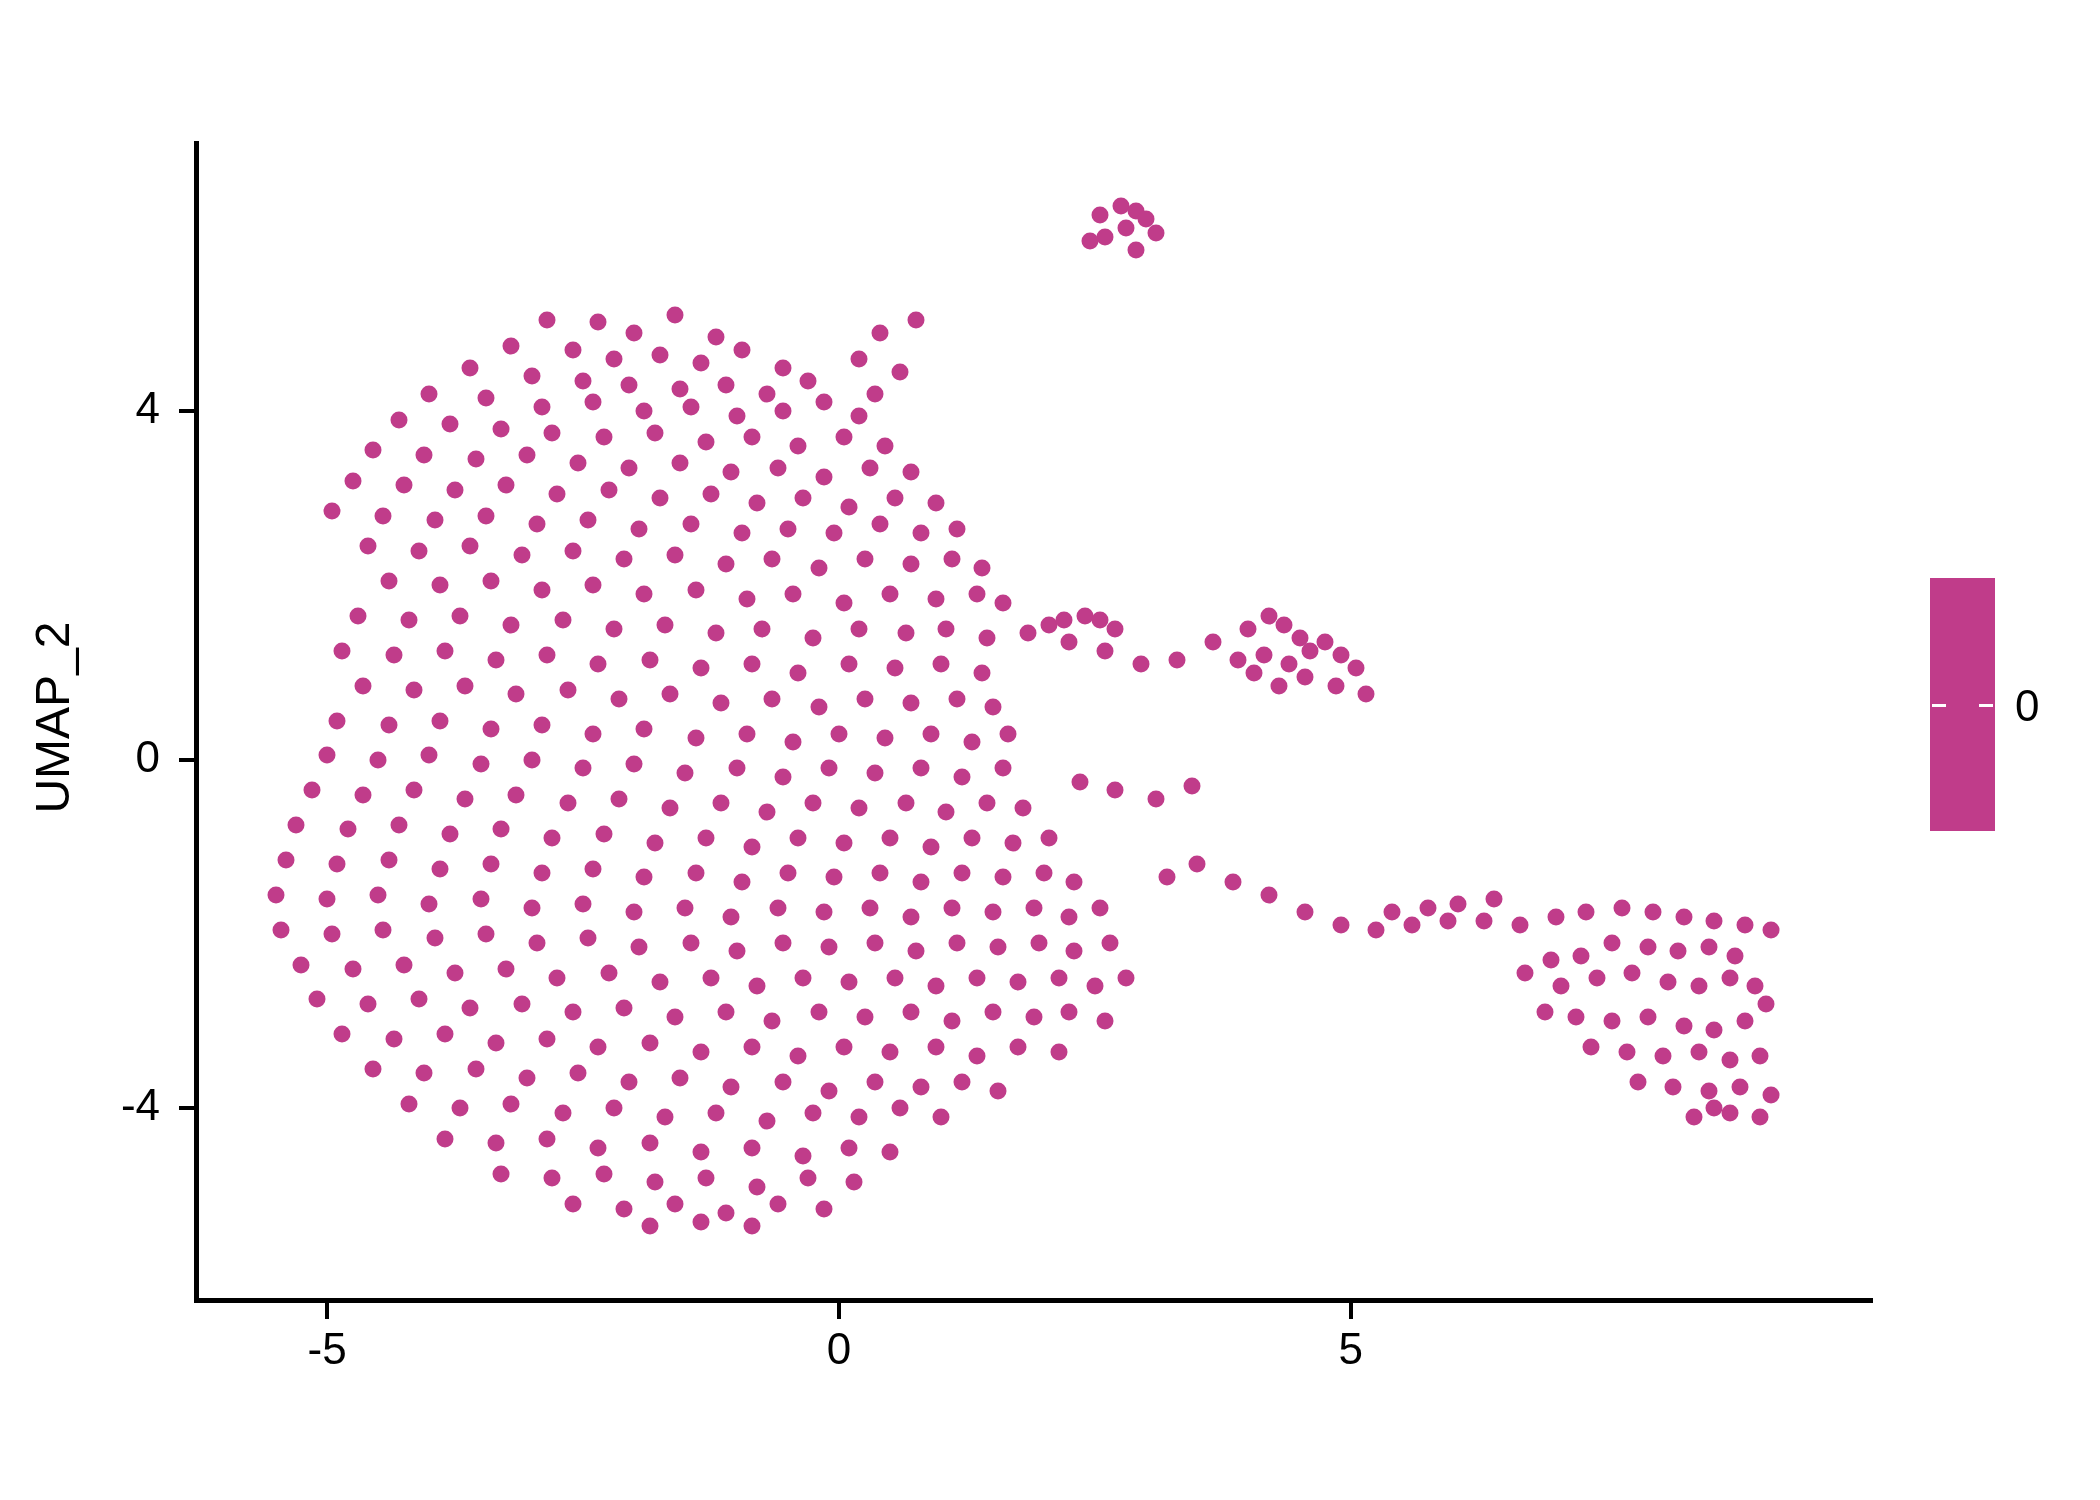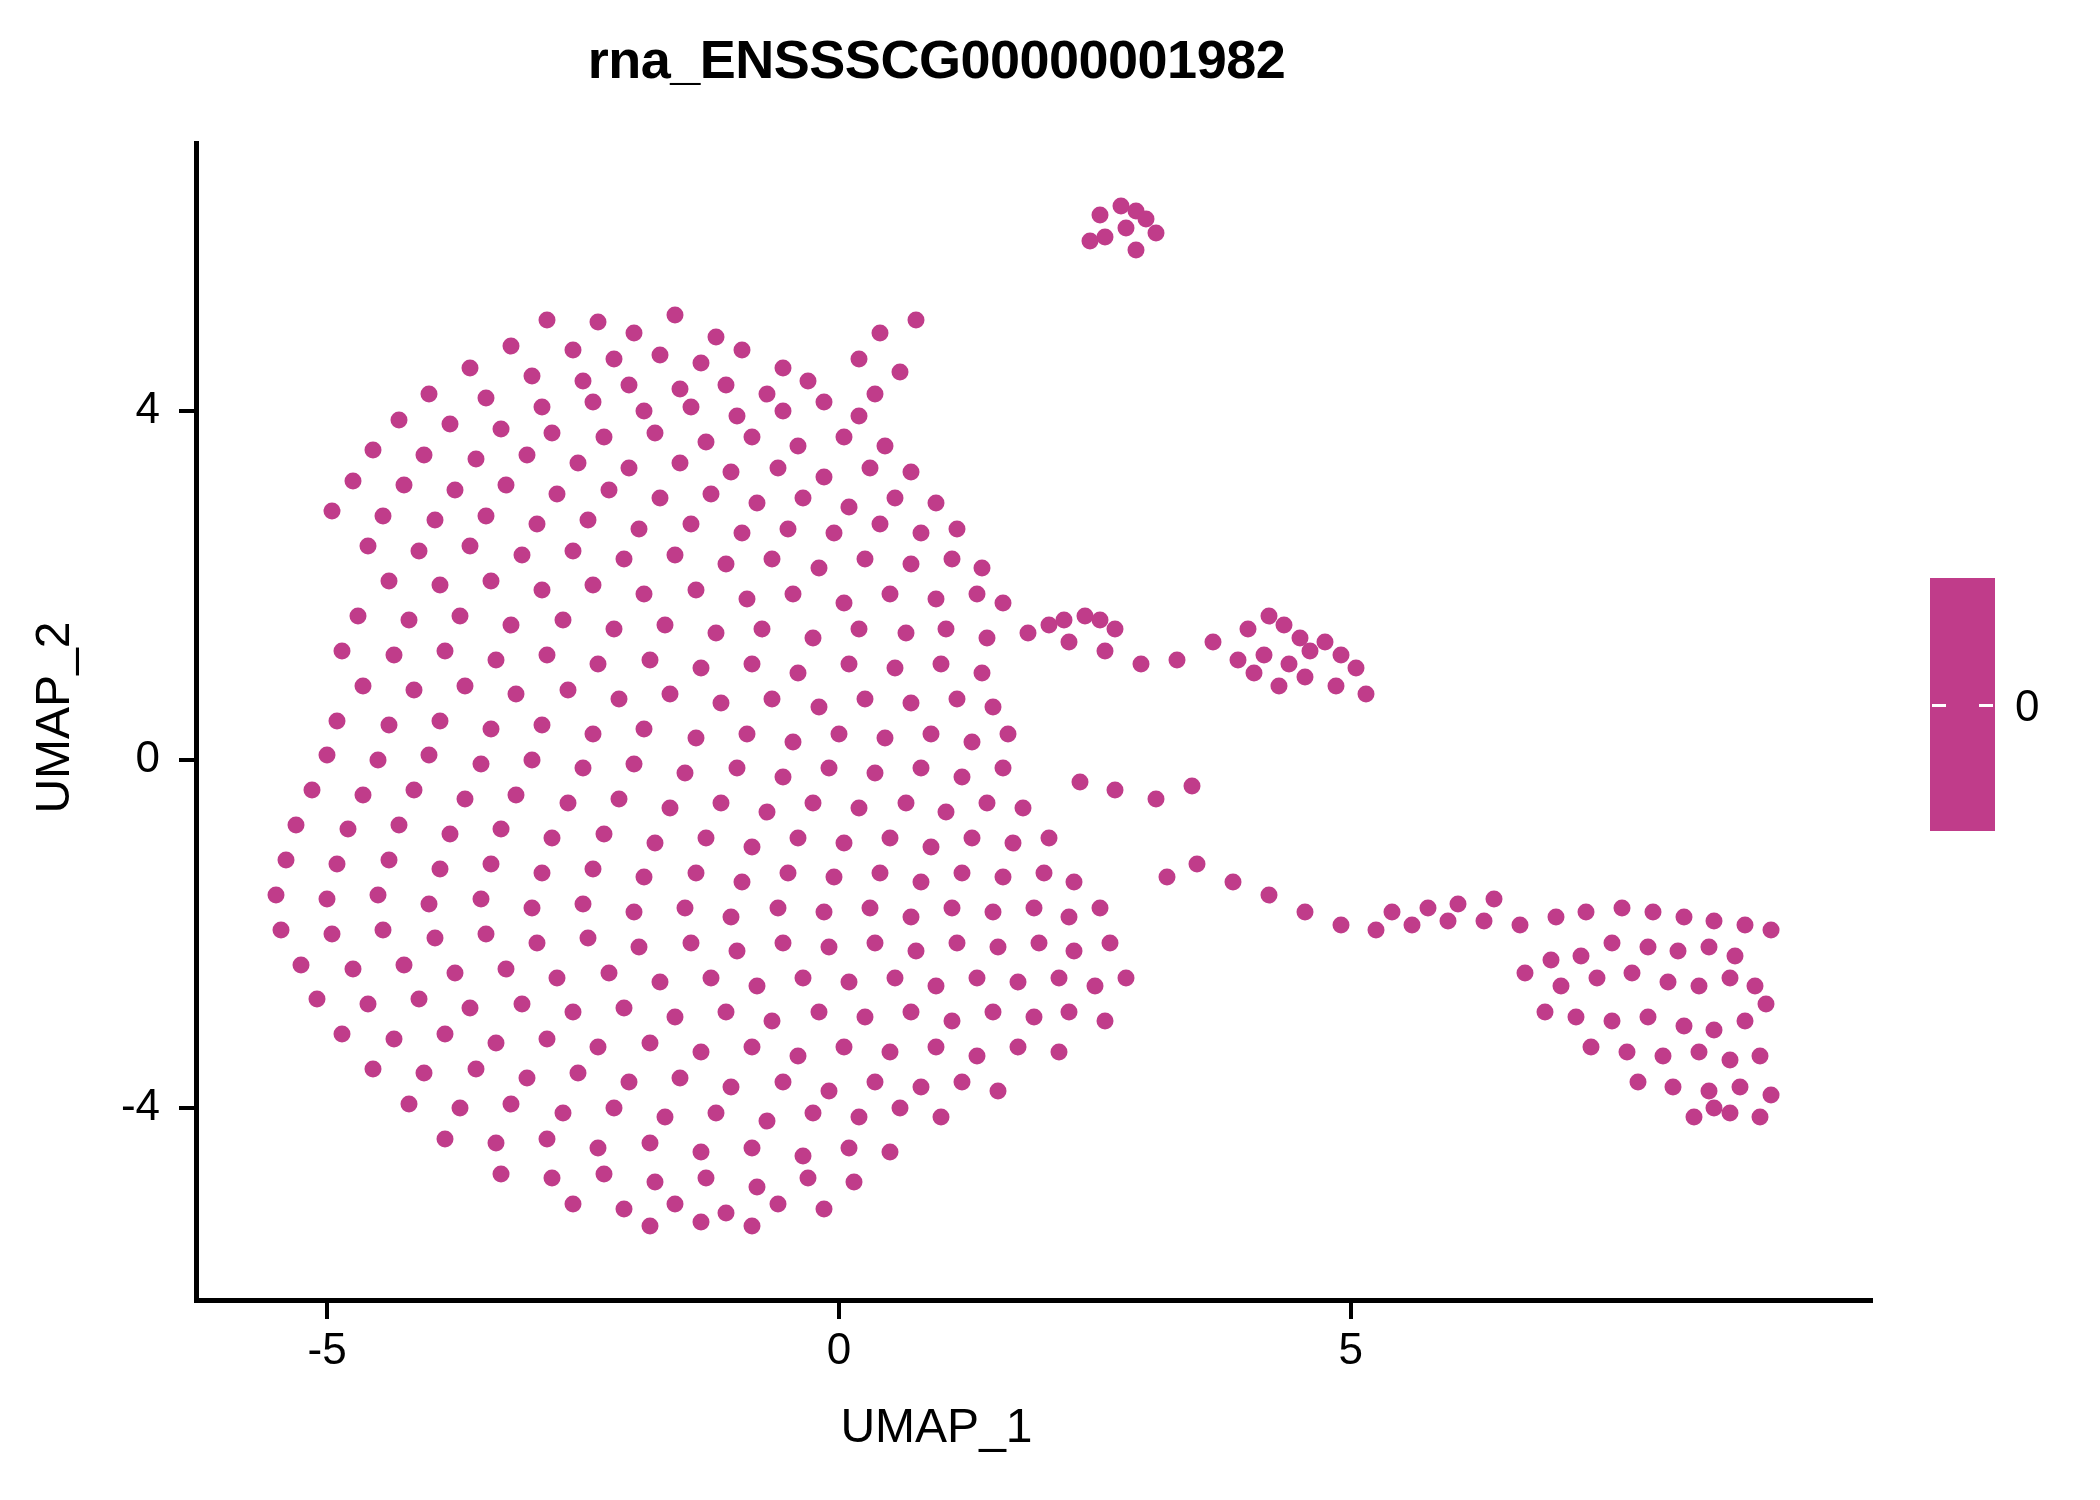--- a/index.html
+++ b/index.html
@@ -164,21 +164,20 @@
     font-size: 44px;
     color: #000000;
     white-space: nowrap;
   }
 </style>
 </head>
 <body>
 
 <div id="root">
 
-  <div id="plot-title">rna_ENSSSCG00000001982</div>
 
   <div id="axis-line-y"></div>
   <div id="axis-line-x"></div>
 
   <div id="panel">
     <div id="scatter-layer">
         <div class="pt" style="left: 353.204px; top: 178.643px; background: rgb(192, 60, 138);"></div>
         <div class="pt" style="left: 404.393px; top: 181.257px; background: rgb(192, 60, 138);"></div>
         <div class="pt" style="left: 440.226px; top: 191.714px; background: rgb(192, 60, 138);"></div>
         <div class="pt" style="left: 481.177px; top: 174.286px; background: rgb(192, 60, 138);"></div>
@@ -672,21 +671,20 @@
     </div>
   <div id="ticks-x">
       <div class="tick-x-mark" style="left: 325.091px;"></div>
       <div class="xlab" style="left: 327.091px;">-5</div>
       <div class="tick-x-mark" style="left: 836.982px;"></div>
       <div class="xlab" style="left: 838.982px;">0</div>
       <div class="tick-x-mark" style="left: 1348.87px;"></div>
       <div class="xlab" style="left: 1350.87px;">5</div>
     </div>
 
-  <div id="xaxis-title">UMAP_1</div>
   <div id="yaxis-title">UMAP_2</div>
 
   <div id="legend">
     <div id="legend-bar"></div>
     <div class="legend-tick-left" style="top:126px;"></div>
     <div class="legend-tick-right" style="top:126px;"></div>
     <div id="legend-label">0</div>
   </div>
 
 </div>

